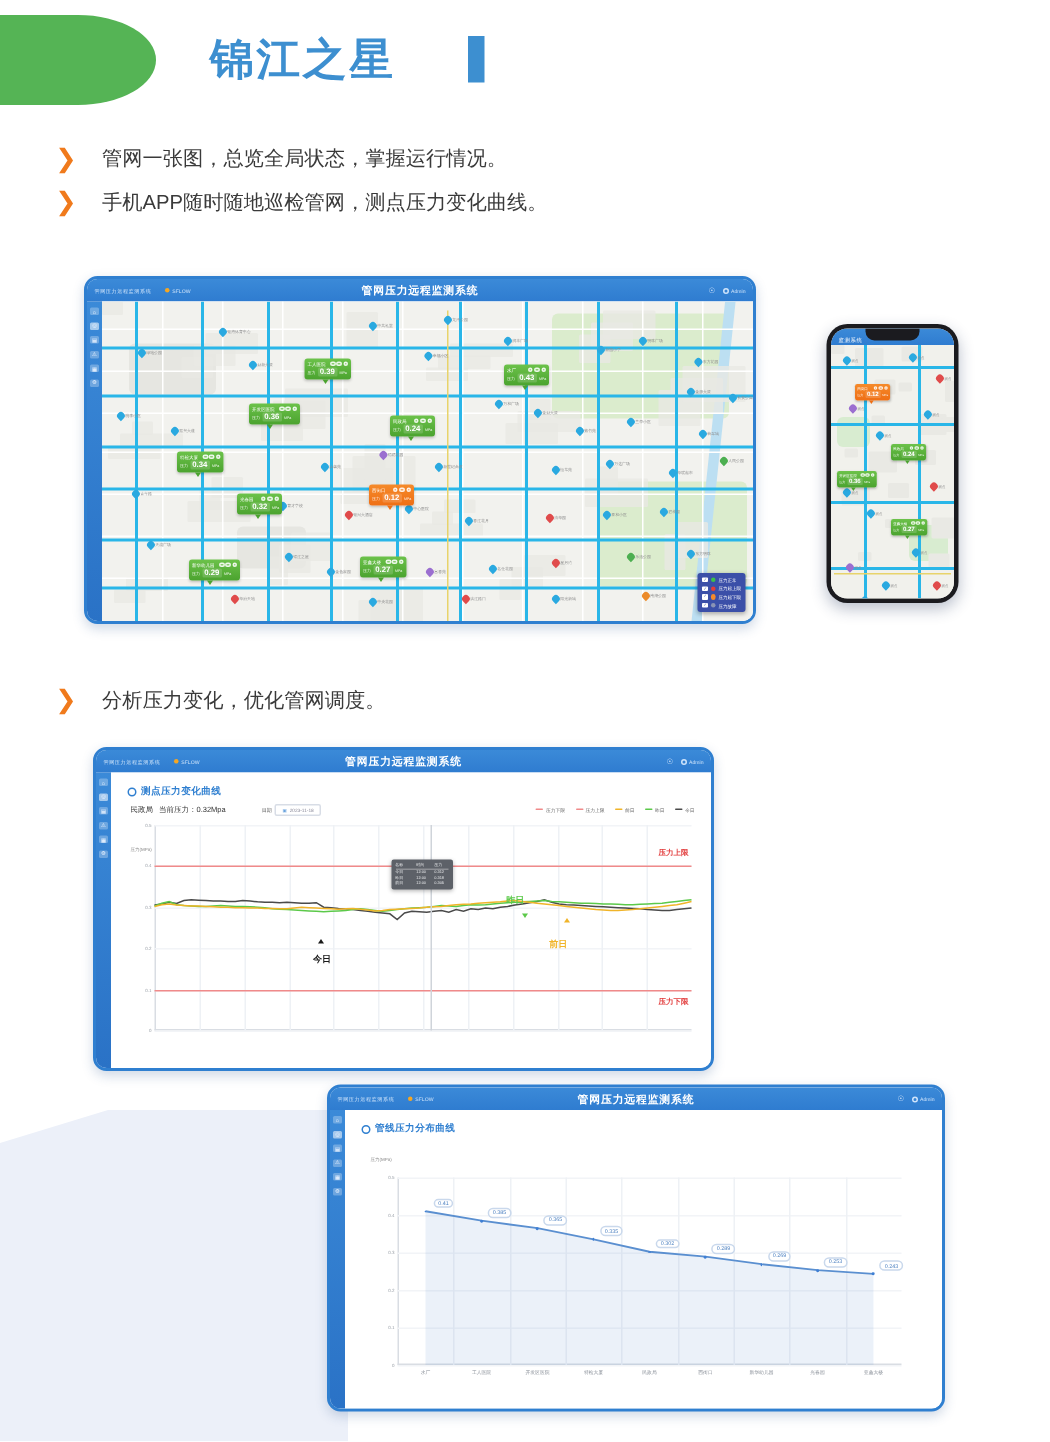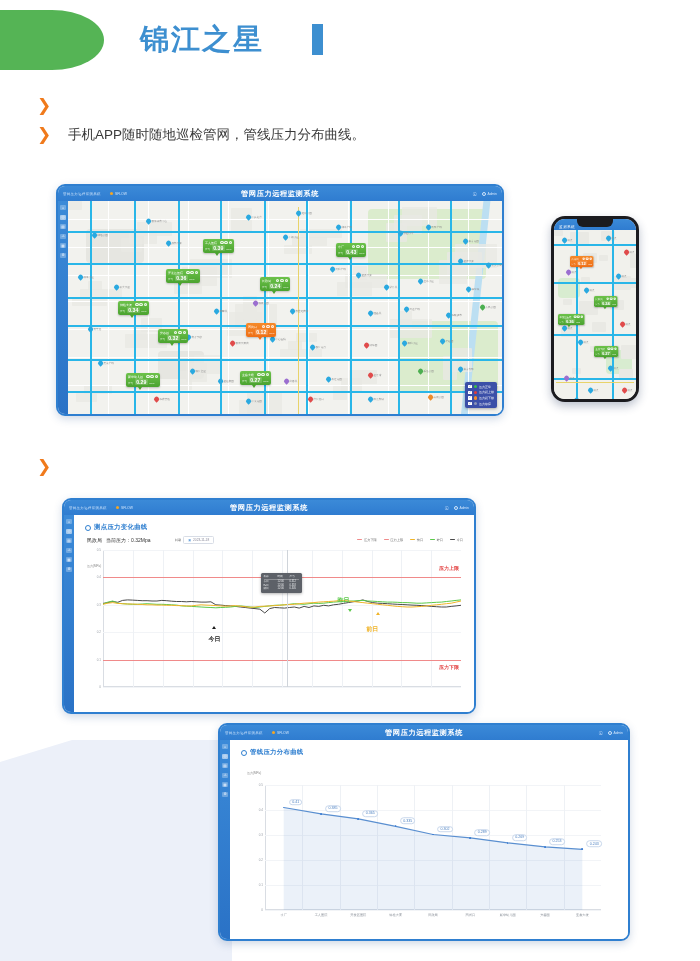--- a/index.html
+++ b/index.html
@@ -308,30 +308,32 @@
 
 <div class="bg-wedge"></div>
 
 <div class="banner"></div>
 <div class="banner-title">锦江之星</div>
 <div class="banner-bar"></div>
 
 <div class="bullets">
   <div class="bullet-row">
     <span class="chev">❯</span>
+    <span class="bullet-text">管网一张图，总览全局状态，掌握运行情况。</span>
   </div>
   <div class="bullet-row">
     <span class="chev">❯</span>
-    <span class="bullet-text">手机APP随时随地巡检管网，管线压力分布曲线。</span>
+    <span class="bullet-text">手机APP随时随地巡检管网，测点压力变化曲线。</span>
   </div>
 </div>
 
 <div class="bullets-2">
   <div class="bullet-row">
     <span class="chev">❯</span>
+    <span class="bullet-text">分析压力变化，优化管网调度。</span>
   </div>
 </div>
 
 <div class="win" id="win-map">
   <div class="win-top">
     <span class="win-logo">管网压力远程监测系统</span>
     <span class="win-tag">
       <span class="win-tag-dot"></span>
       <span class="win-tag-text">SFLOW</span>
     </span>

